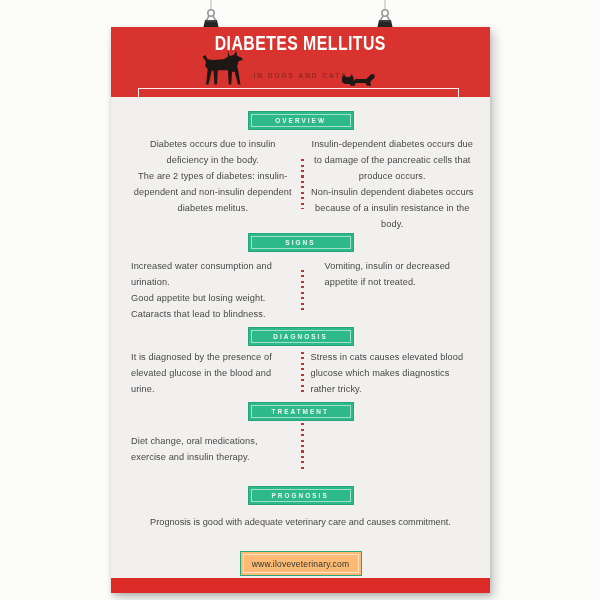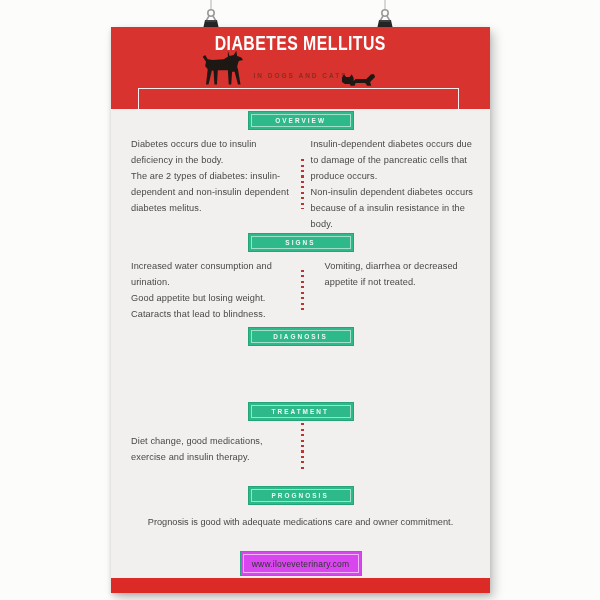--- a/index.html
+++ b/index.html
@@ -11,21 +11,21 @@
   .clip-svg{position:absolute;top:0;width:30px;height:36px;}
   .clip-1{left:196px;}
   .clip-2{left:370px;}
   .poster{
     position:absolute;left:111px;top:27px;width:379px;height:566px;
     background:#f1f0ee;
     box-shadow:4px 5px 10px rgba(0,0,0,.22),0 2px 4px rgba(0,0,0,.12);
   }
   
   .header{
-    position:absolute;left:0;top:0;right:0;height:82px;
+    position:absolute;left:0;top:0;right:0;height:70px;
     background:#d8332e;overflow:hidden;
   }
   .title{
     position:absolute;top:7px;left:0;width:100%;text-align:center;
     color:#ffffff;font-size:18px;font-weight:bold;letter-spacing:.5px;
   }
   .title span{display:inline-block;transform:scaleX(.88) scaleY(1.08);transform-origin:center;}
   .subtitle{
     position:absolute;top:45px;left:0;width:100%;text-align:center;
     color:#8e2b25;font-size:6.5px;font-weight:bold;letter-spacing:2px;
@@ -57,38 +57,38 @@
     display:grid;grid-template-columns:1fr 16px 1fr;column-gap:0;
   }
   .col{
     font-size:9.2px;line-height:16px;color:#474747;letter-spacing:.1px;
     white-space:pre-line;
   }
   .dots{
     justify-self:center;align-self:center;width:2.5px;
     background:repeating-linear-gradient(to bottom,#bf3430 0px,#bf3430 2px,transparent 2px,transparent 5.5px);
   }
-  .row-1{top:109px;} .row-1 .dots{height:50px;}
+  .row-1{top:109px;text-align:center;} .row-1 .dots{height:50px;}
   .row-2{top:231px;gap:14px;} .row-2 .dots{height:40px;}
   .row-3{top:322px;} .row-3 .dots{height:42px;}
   .row-4{top:396px;} .row-4 .col{padding-top:10px;} .row-4 .dots{height:48px;}
   .chip-overview{top:84px;}
   .chip-signs{top:206px;}
   .chip-diagnosis{top:300px;}
   .chip-treatment{top:375px;}
   .chip-prognosis{top:459px;}
   .prognosis-text{
     position:absolute;top:487px;left:50%;transform:translateX(-50%);
     width:312px;text-align:center;
     font-size:9.2px;line-height:16px;color:#474747;
   }
   .footer-box{
     position:absolute;top:524px;left:50%;transform:translateX(-50%);
     width:122px;height:25px;box-sizing:border-box;
-    background:#d946ef;border:1px solid #2aa77c;
+    background:#fdba74;border:1px solid #2aa77c;
     display:flex;align-items:center;justify-content:center;
   }
   .footer-box::after{
     content:"";position:absolute;inset:2px;border:1px solid rgba(255,255,255,.6);
     pointer-events:none;
   }
   .footer-box span{color:#2f3533;font-size:8.5px;letter-spacing:.2px;}
   .strip{
     position:absolute;left:0;right:0;bottom:0;height:15px;background:#dc2a27;
   }
@@ -141,39 +141,44 @@
     </div>
 
     <div class="chip chip-signs">
       <span>SIGNS</span>
     </div>
     <div class="row row-2">
       <div class="col">Increased water consumption and urination.
 Good appetite but losing weight.
 Cataracts that lead to blindness.</div>
       <div class="dots"></div>
-      <div class="col">Vomiting, diarrhea or decreased appetite if not treated.</div>
+      <div class="col">Vomiting, insulin or decreased appetite if not treated.</div>
     </div>
 
     <div class="chip chip-diagnosis">
       <span>DIAGNOSIS</span>
+    </div>
+    <div class="row row-3">
+      <div class="col">It is diagnosed by the presence of elevated glucose in the blood and urine.</div>
+      <div class="dots"></div>
+      <div class="col">Stress in cats causes elevated blood glucose which makes diagnostics rather tricky.</div>
     </div>
 
     <div class="chip chip-treatment">
       <span>TREATMENT</span>
     </div>
     <div class="row row-4">
-      <div class="col">Diet change, good medications, exercise and insulin therapy.</div>
+      <div class="col">Diet change, oral medications, exercise and insulin therapy.</div>
       <div class="dots"></div>
     </div>
 
     <div class="chip chip-prognosis">
       <span>PROGNOSIS</span>
     </div>
-    <div class="prognosis-text">Prognosis is good with adequate medications care and owner commitment.</div>
+    <div class="prognosis-text">Prognosis is good with adequate veterinary care and causes commitment.</div>
 
     <div class="footer-box">
       <span>www.iloveveterinary.com</span>
     </div>
 
     <div class="strip"></div>
   </div>
 </div>
 
 </body></html>

